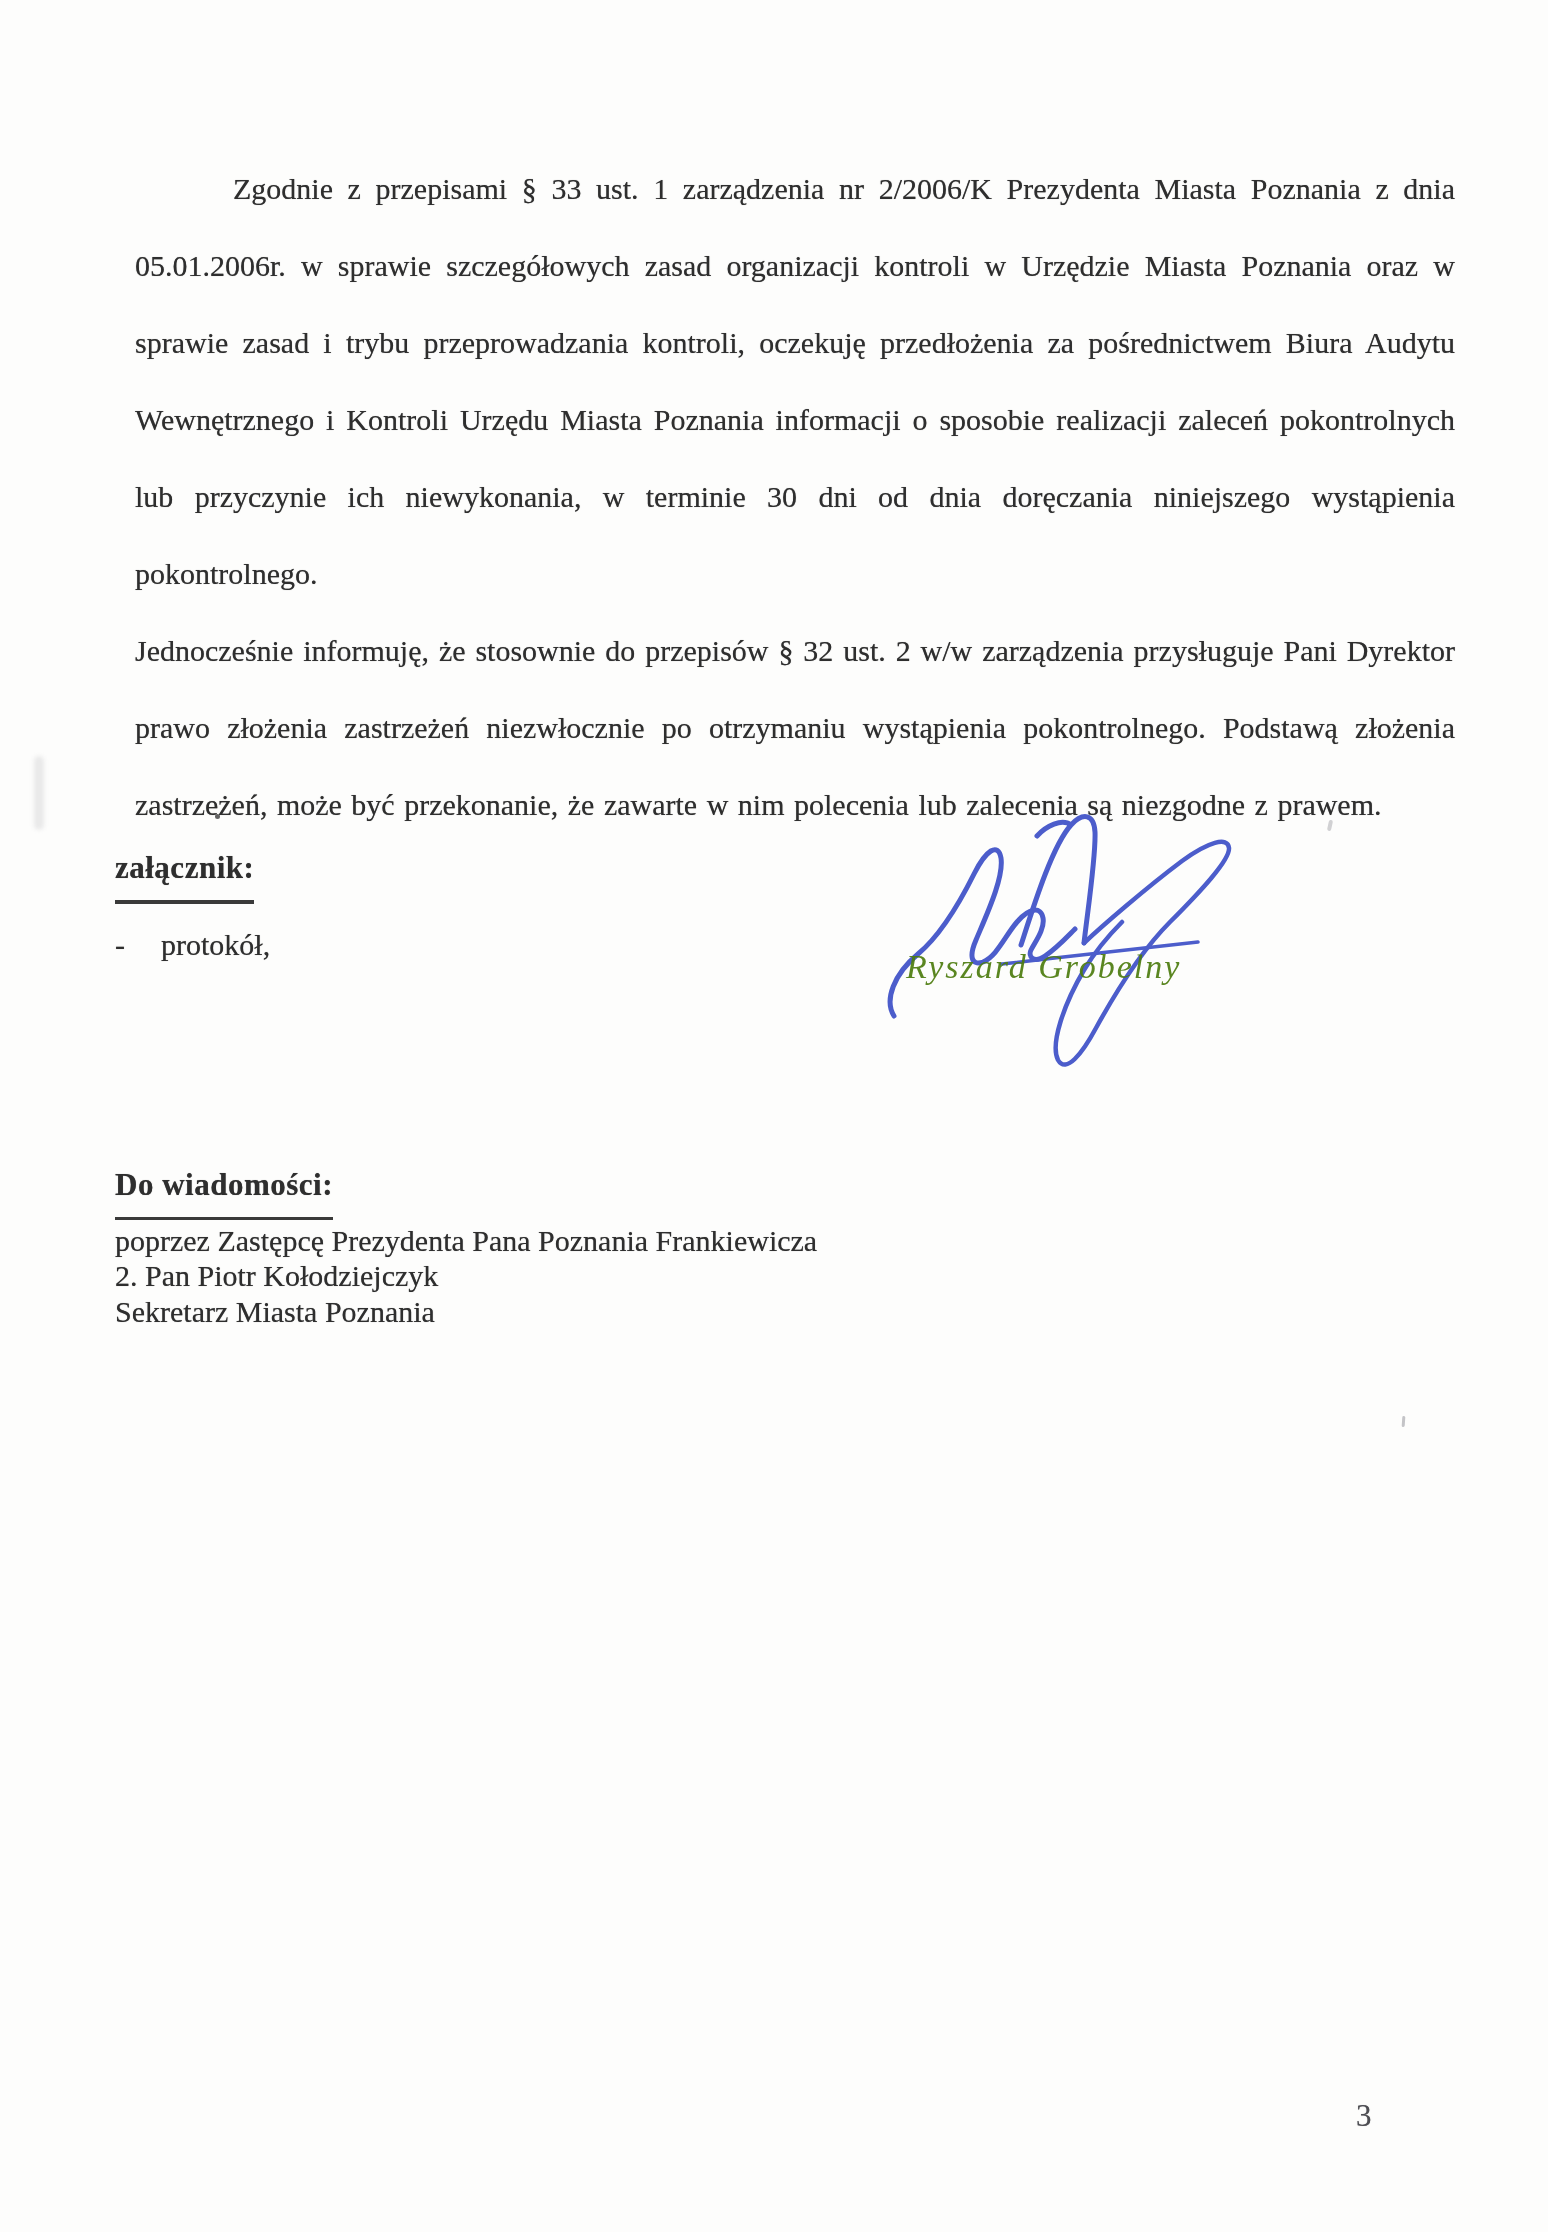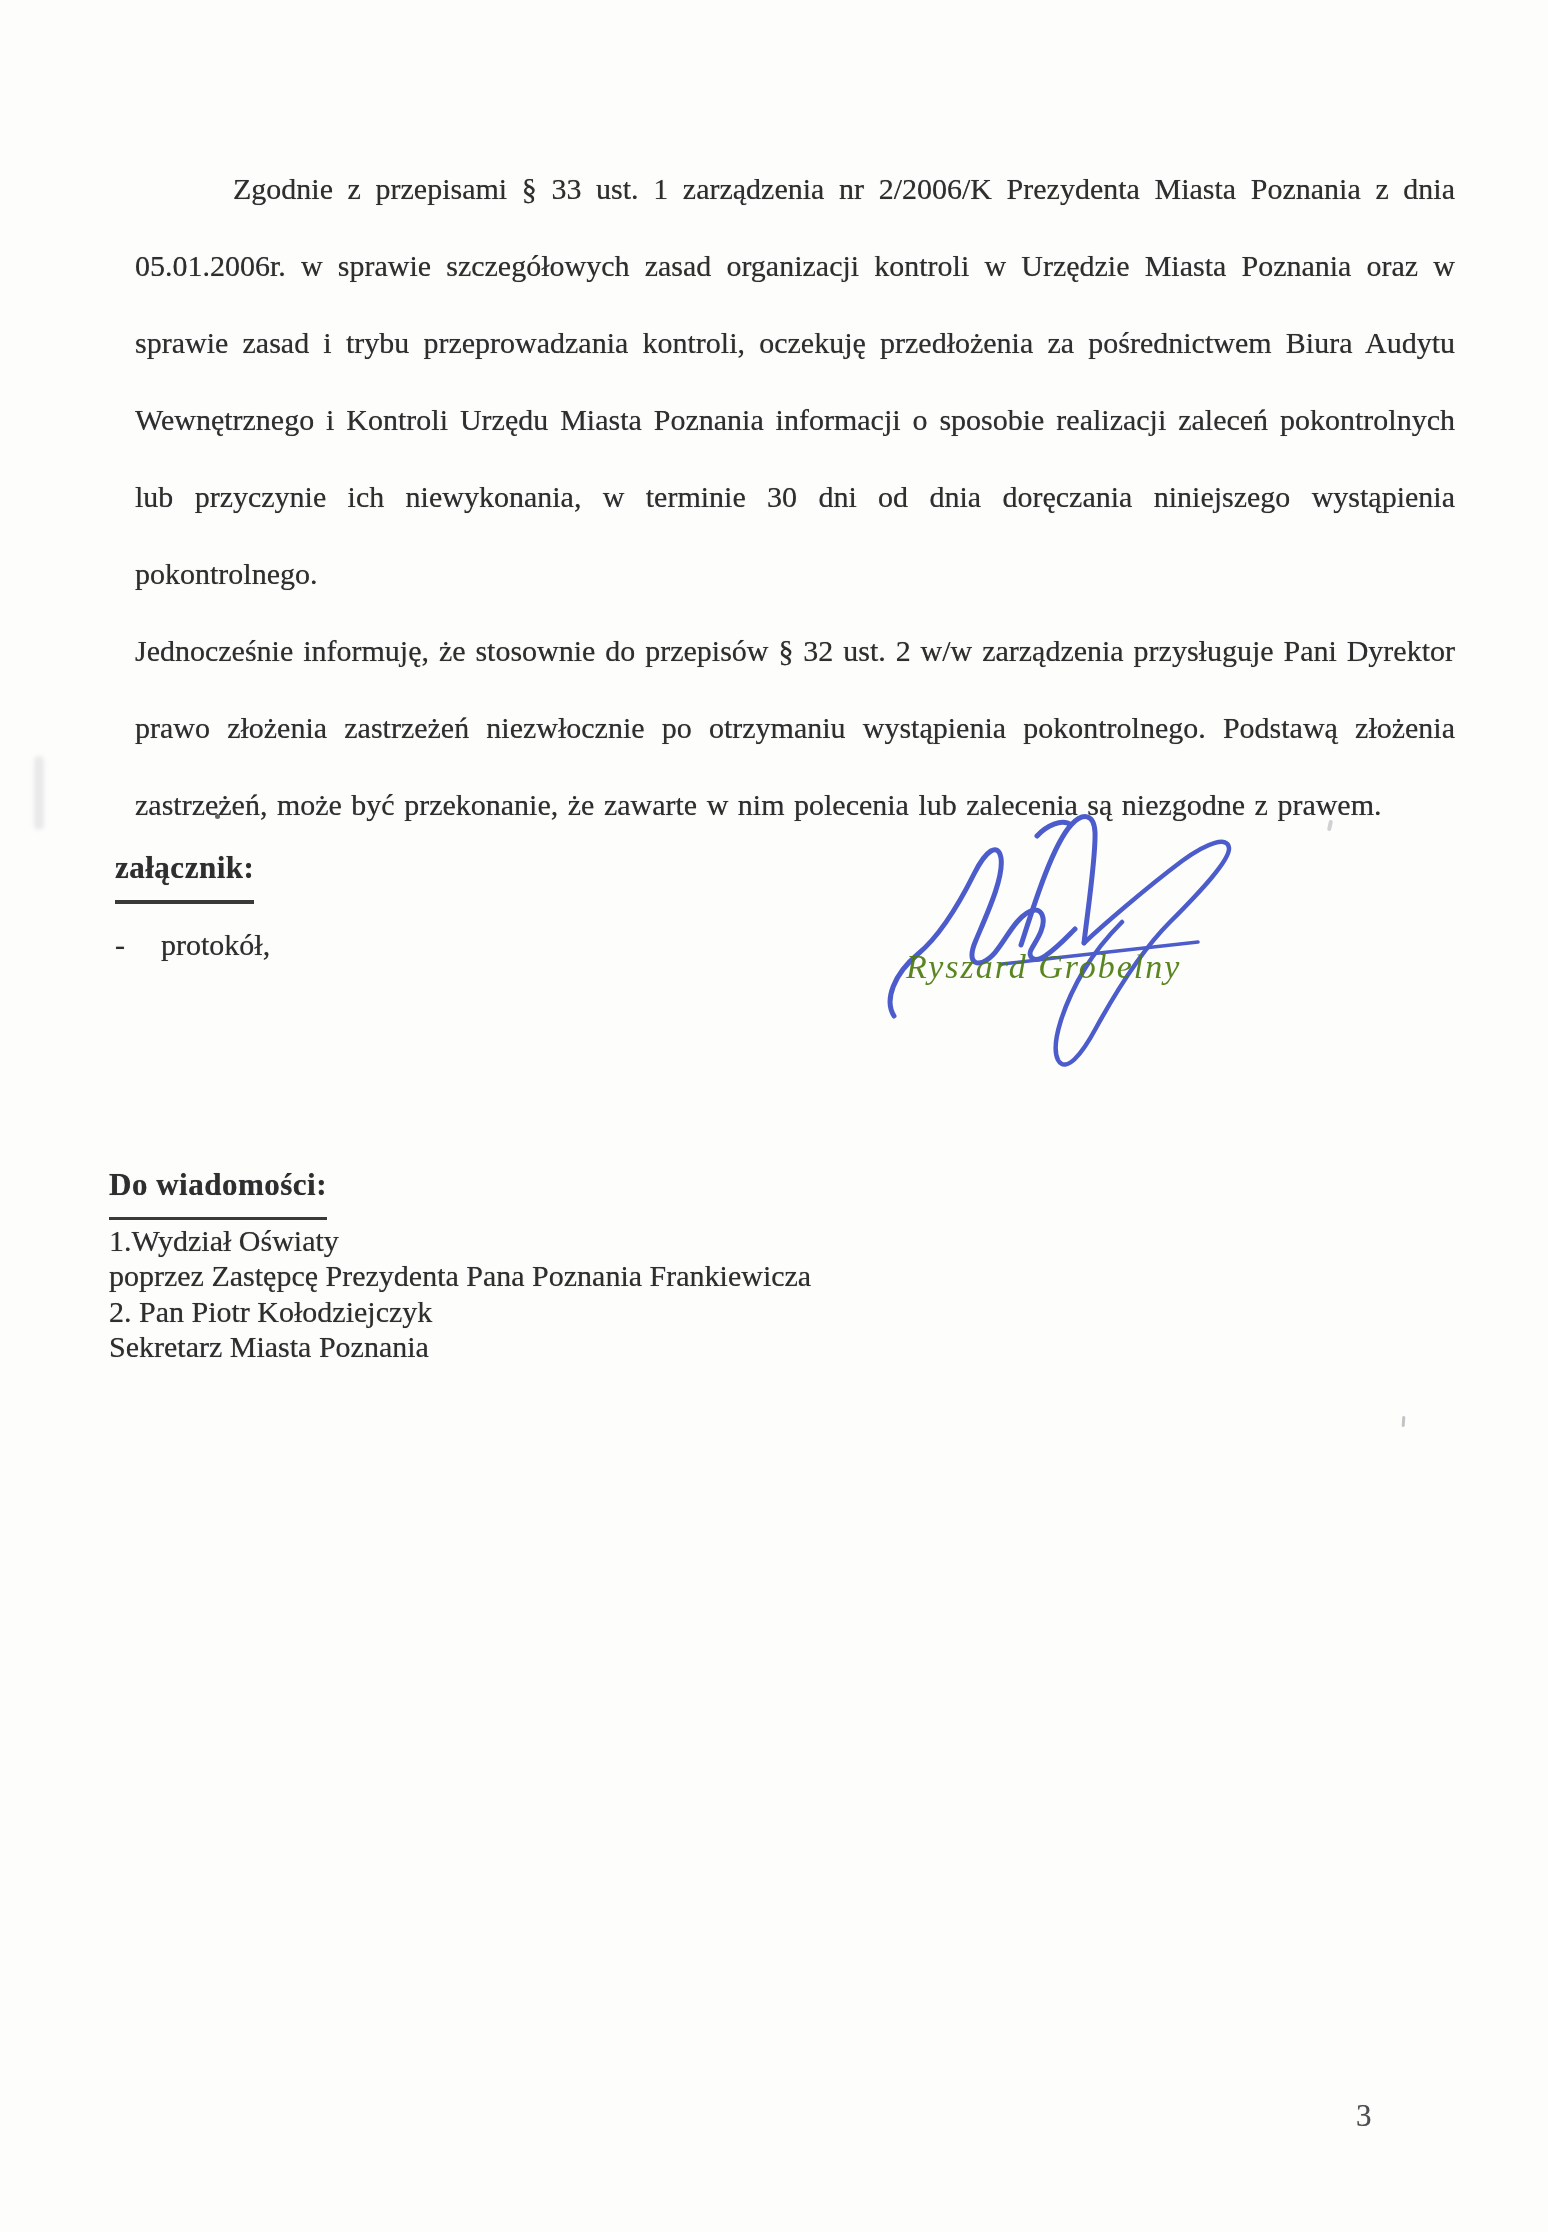--- a/index.html
+++ b/index.html
@@ -78,21 +78,21 @@
     font-size: 34px;
     font-style: italic;
     letter-spacing: 2px;
     white-space: nowrap;
     opacity: 0.92;
   }
 
   
   .distribution {
     position: absolute;
-    left: 109px;
+    left: 115px;
     top: 1167px;
     font-size: 30px;
     line-height: 35.5px;
     text-shadow: 0 0 0.7px rgba(45,45,45,0.65);
   }
   .distribution .heading-underlined {
     border-bottom-width: 3px;
     margin-bottom: 3px;
     font-size: 31px;
   }
@@ -156,21 +156,20 @@
         <path stroke-width="4.5" d="M 204 145 C 222 128, 266 90, 302 63 C 328 44, 348 38, 349 50 C 350 62, 320 94, 290 124 C 262 152, 238 190, 216 230 C 202 256, 186 276, 178 262 C 170 246, 184 206, 204 172 C 216 152, 230 136, 242 124"></path>
 
         <path stroke-width="3.5" d="M 122 166 C 190 158, 268 150, 318 144"></path>
       </g>
     </svg>
     <span class="stamp-name" style="color:#4d7c0f">Ryszard Grobelny</span>
   </div>
 
   <div class="distribution">
     <span class="heading-underlined">Do wiadomości:</span>
-    <div class="distribution-line">1.Wydział Oświaty</div>
     <div class="distribution-line">poprzez Zastępcę Prezydenta Pana Poznania Frankiewicza</div>
     <div class="distribution-line">2. Pan Piotr Kołodziejczyk</div>
     <div class="distribution-line">Sekretarz Miasta Poznania</div>
   </div>
 
   <div class="page-number">3</div>
 
   <div class="speck-1"></div>
   <div class="speck-2"></div>
   <div class="smudge-left"></div>

